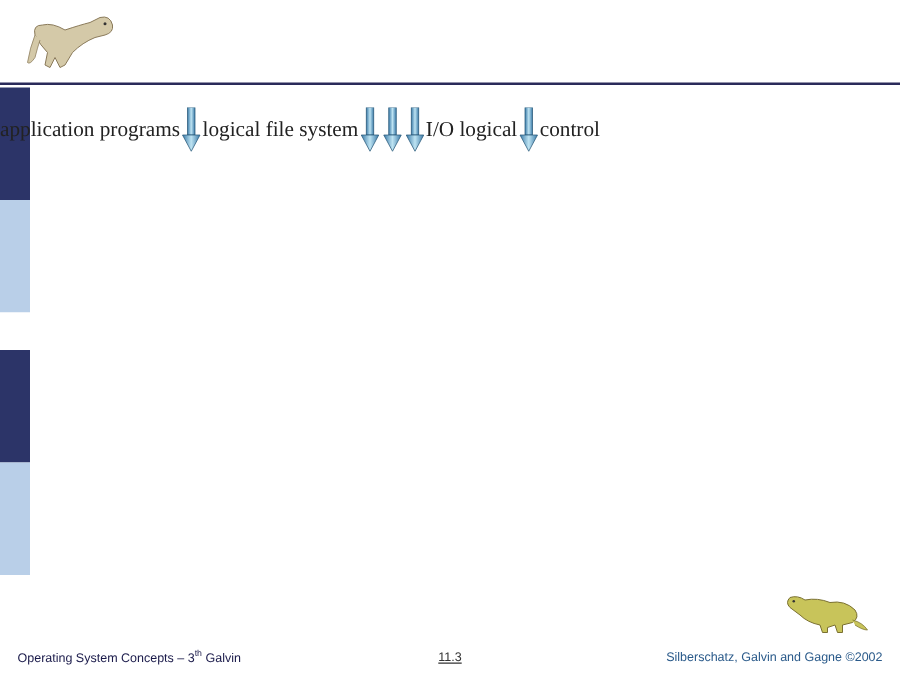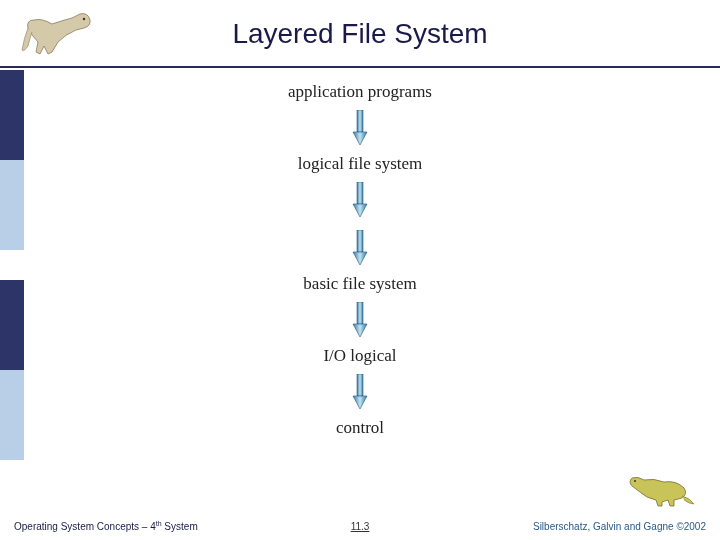--- a/index.html
+++ b/index.html
@@ -41,21 +41,21 @@
   }
   .sb-dark { background: #2c3468; flex: 0 0 90px; }
   .sb-light { background: #b9cfe8; flex: 0 0 90px; }
   .sb-white { background: #ffffff; flex: 0 0 30px; }
   .diagram {
     position: absolute;
     left: 0;
     right: 0;
     top: 80px;
     display: flex;
-    flex-direction: column;
+    flex-direction: row;
     align-items: center;
   }
   .layer {
     font-family: "Times New Roman", serif;
     font-size: 17px;
     color: #222;
     text-align: center;
     padding: 2px 0;
   }
   .arrow {
@@ -96,21 +96,20 @@
 <body>
 
 <div class="header">
   <div class="dino-top">
     <svg viewBox="0 0 80 56">
       <path d="M 62 8 Q 70 6 72 14 Q 73 20 66 22 L 58 24 Q 48 28 40 36 L 34 46 L 30 48 L 26 40 L 22 48 L 18 46 L 20 36 Q 14 30 10 22 Q 8 14 16 14 Q 24 12 34 18 Q 46 14 54 12 Z" fill="#d4c9a8" stroke="#8a7a5a" stroke-width="0.8"></path>
       <path d="M 10 22 Q 6 32 4 44 Q 6 46 10 40 Q 12 32 14 26" fill="#d4c9a8" stroke="#8a7a5a" stroke-width="0.6"></path>
       <circle cx="66" cy="13" r="1.2" fill="#333"></circle>
     </svg>
   </div>
-  <h1 class="title">Layered File System</h1>
 </div>
 
 <div class="sidebar">
   <div class="sb-dark"></div>
   <div class="sb-light"></div>
   <div class="sb-white"></div>
   <div class="sb-dark"></div>
   <div class="sb-light"></div>
 </div>
 
@@ -135,21 +134,20 @@
       <rect x="5" y="0" width="6" height="22" fill="url(#g1)" stroke="#2a5a7a" stroke-width="0.6"></rect>
       <path d="M 1 22 L 15 22 L 8 35 Z" fill="url(#g1)" stroke="#2a5a7a" stroke-width="0.6"></path>
     </svg>
   </div>
   <div class="arrow">
     <svg width="16" height="36" viewBox="0 0 16 36">
       <rect x="5" y="0" width="6" height="22" fill="url(#g1)" stroke="#2a5a7a" stroke-width="0.6"></rect>
       <path d="M 1 22 L 15 22 L 8 35 Z" fill="url(#g1)" stroke="#2a5a7a" stroke-width="0.6"></path>
     </svg>
   </div>
-  <div class="layer">basic file system</div>
   <div class="arrow">
     <svg width="16" height="36" viewBox="0 0 16 36">
       <rect x="5" y="0" width="6" height="22" fill="url(#g1)" stroke="#2a5a7a" stroke-width="0.6"></rect>
       <path d="M 1 22 L 15 22 L 8 35 Z" fill="url(#g1)" stroke="#2a5a7a" stroke-width="0.6"></path>
     </svg>
   </div>
   <div class="layer">I/O logical</div>
   <div class="arrow">
     <svg width="16" height="36" viewBox="0 0 16 36">
       <rect x="5" y="0" width="6" height="22" fill="url(#g1)" stroke="#2a5a7a" stroke-width="0.6"></rect>
@@ -162,17 +160,17 @@
 <div class="dino-bottom">
   <svg viewBox="0 0 70 42">
     <path d="M 6 18 Q 2 14 6 10 Q 12 8 18 12 Q 28 10 38 14 Q 50 12 58 20 Q 62 26 56 30 L 48 32 L 48 38 L 44 38 L 42 32 L 36 34 L 36 38 L 32 38 L 30 32 Q 20 30 14 24 Z" fill="#c8c45a" stroke="#7a7030" stroke-width="0.8"></path>
     <path d="M 56 28 Q 64 30 68 36 Q 64 36 58 32" fill="#c8c45a" stroke="#7a7030" stroke-width="0.6"></path>
     <circle cx="9" cy="13" r="1" fill="#333"></circle>
   </svg>
 </div>
 
 <div class="footer">
   <span class="footer-left">
-    <span>Operating System Concepts – 4</span><sup>th</sup><span> System</span>
+    <span>Operating System Concepts – 3</span><sup>th</sup><span> Galvin</span>
   </span>
   <span class="footer-center">11.3</span>
   <span class="footer-right">Silberschatz, Galvin and Gagne ©2002</span>
 </div>
 
 </body></html>

